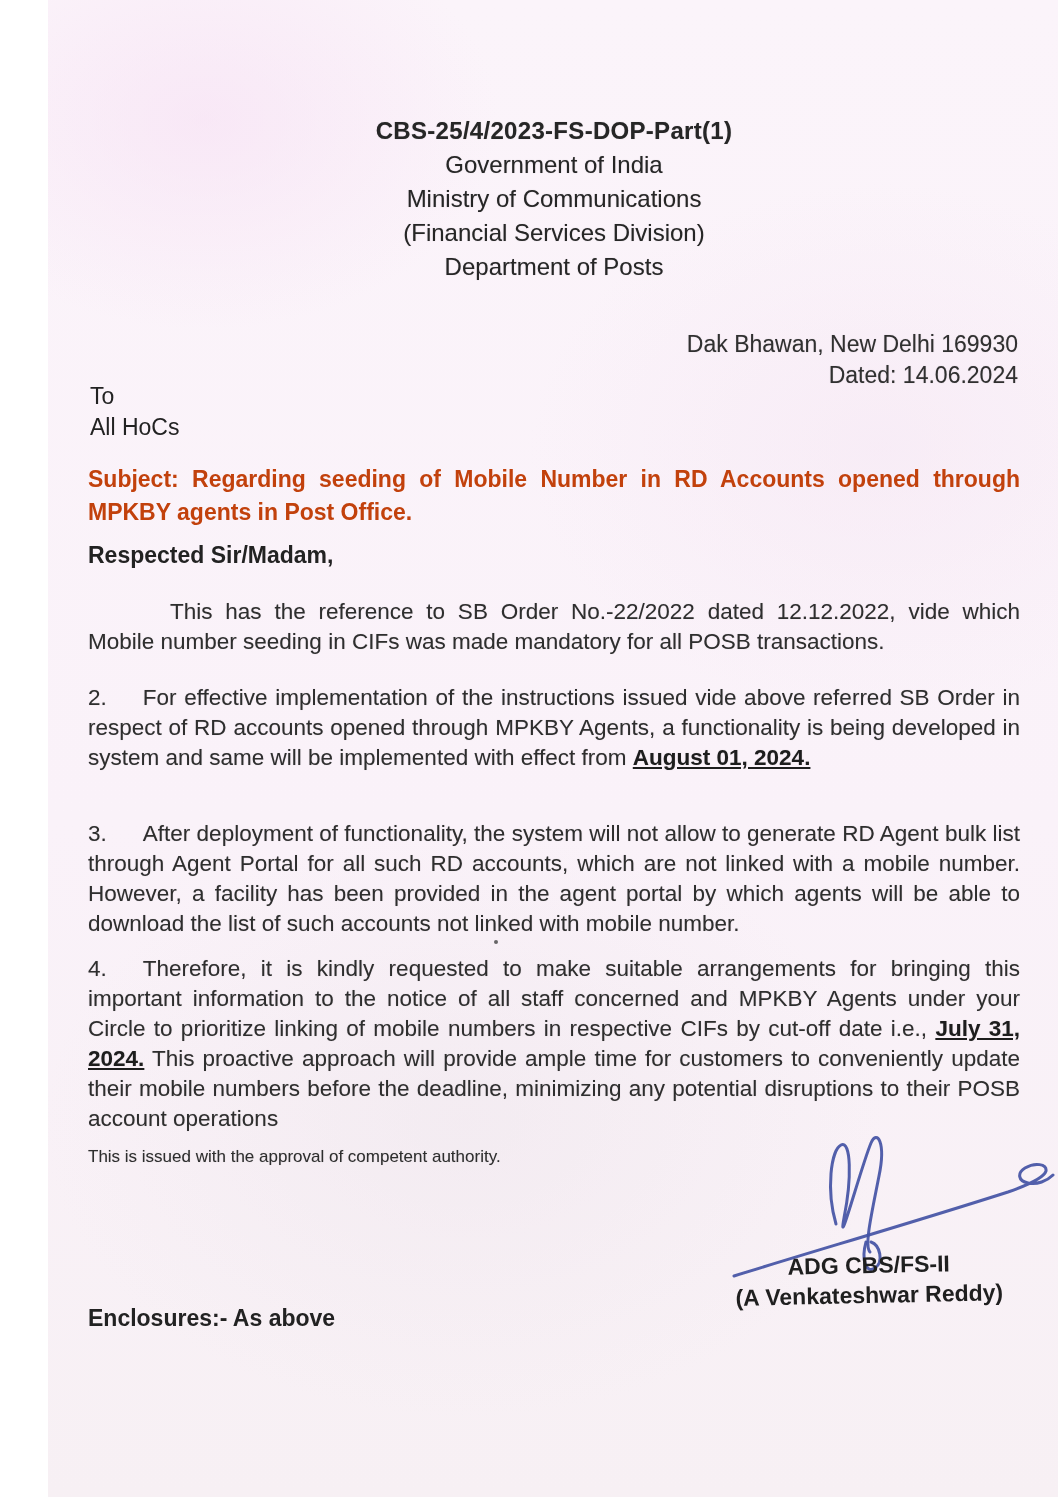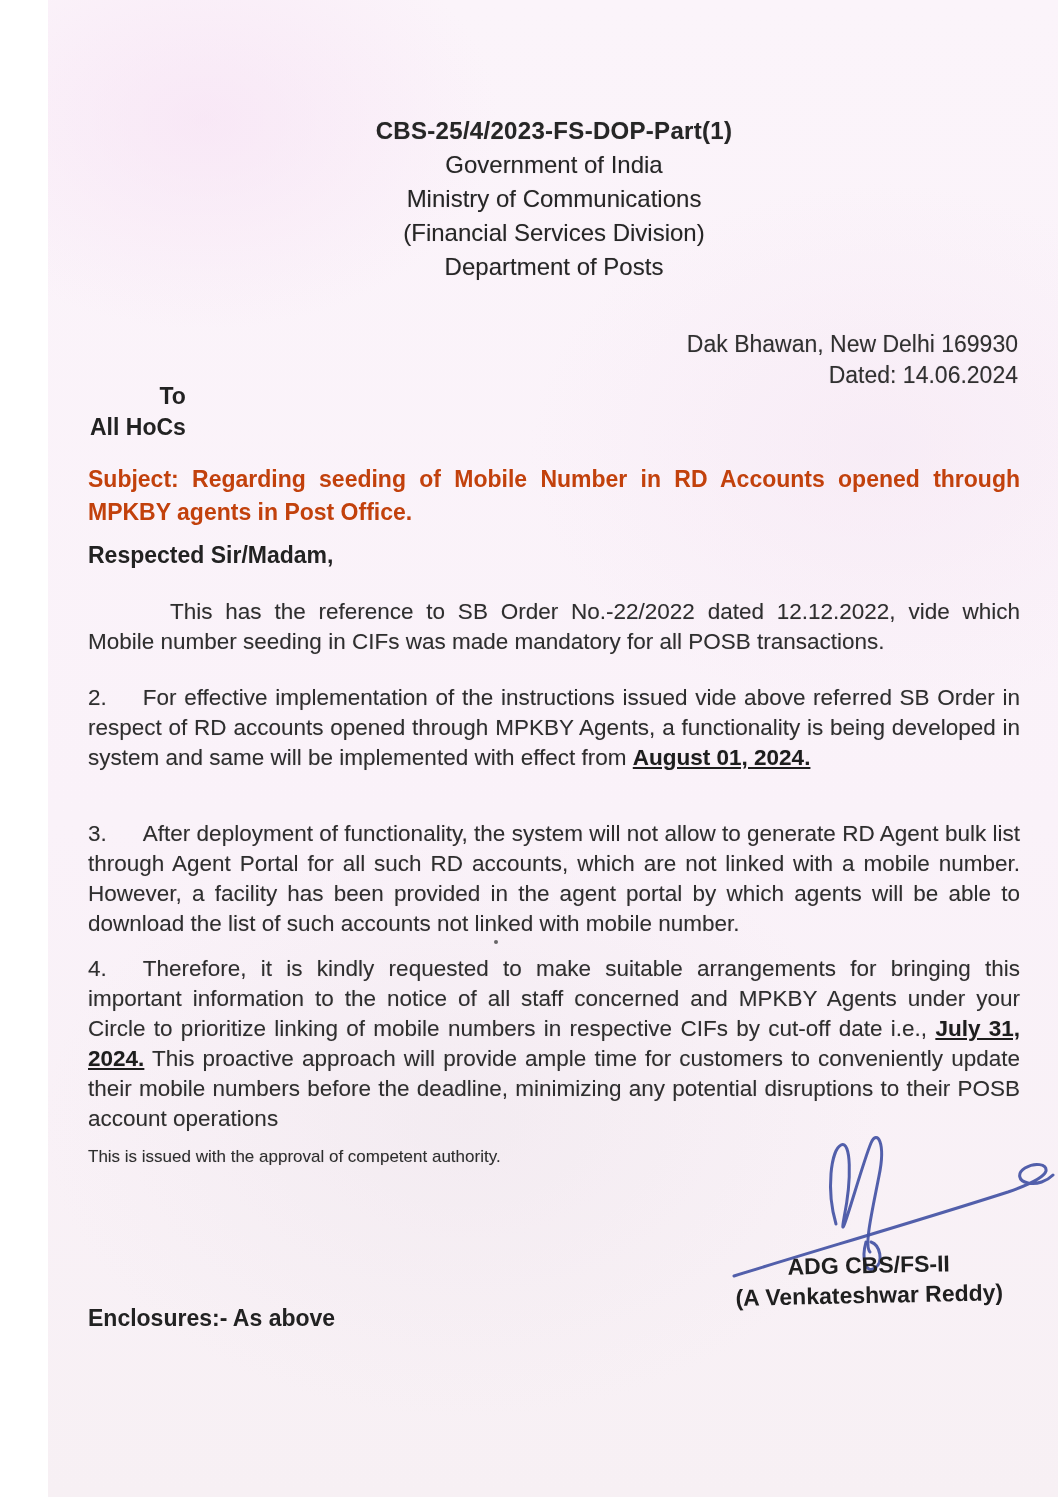--- a/index.html
+++ b/index.html
@@ -29,23 +29,22 @@
     font-size:24px;line-height:34px;color:#262626;
     text-shadow:0 0 1px rgba(40,40,40,.28);
   }
   .header .ref{font-weight:bold;letter-spacing:.3px;}
   .dateblock{
     top:329px;right:70px;text-align:right;
     font-size:23px;line-height:31px;color:#303030;
     text-shadow:0 0 1px rgba(40,40,40,.25);
   }
   .toblock{
-    top:381px;left:60px;font-weight:bold;font-size:23px;line-height:31px;
+    top:381px;left:60px;font-weight:normal;font-size:23px;line-height:31px;
     color:#222;
-    text-align:right;
   }
   .subject{
     top:463px;left:58px;width:932px;font-weight:bold;
     font-size:23px;line-height:33px;text-align:justify;color:#c2410c;
   }
   .salutation{
     top:542px;left:58px;font-weight:bold;font-size:23px;color:#222;
   }
   .para{
     left:58px;width:932px;margin:0;

